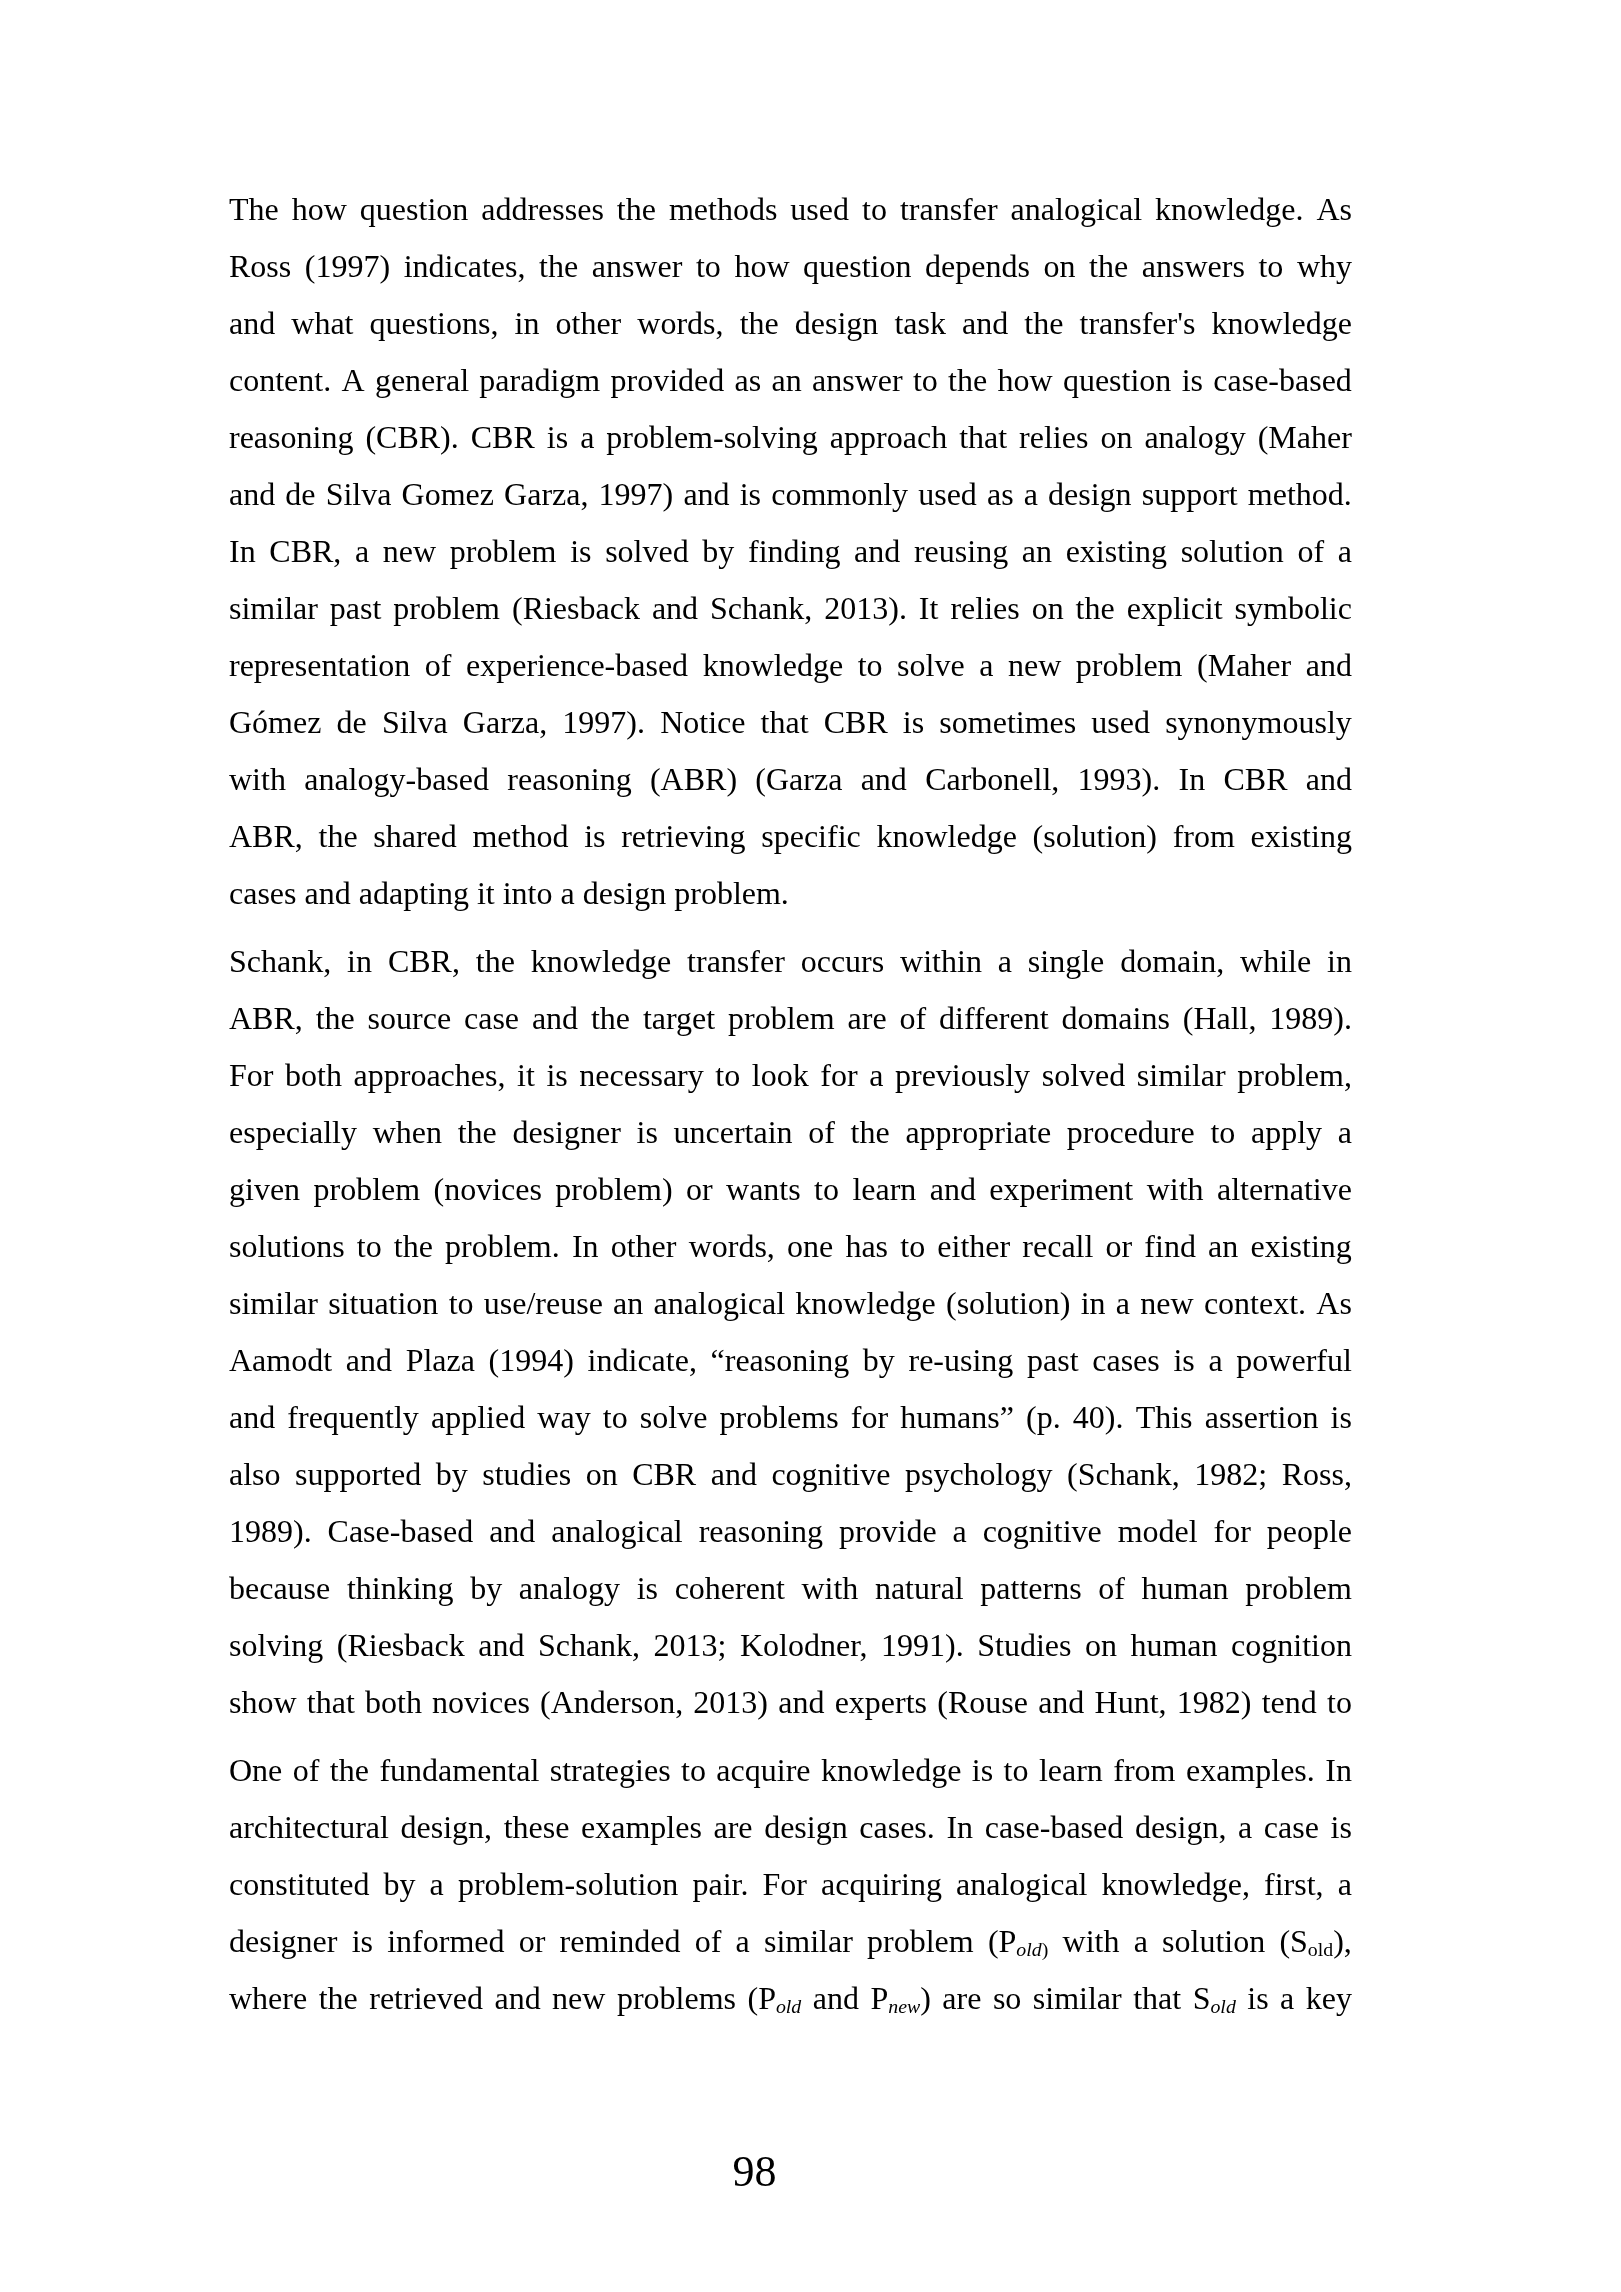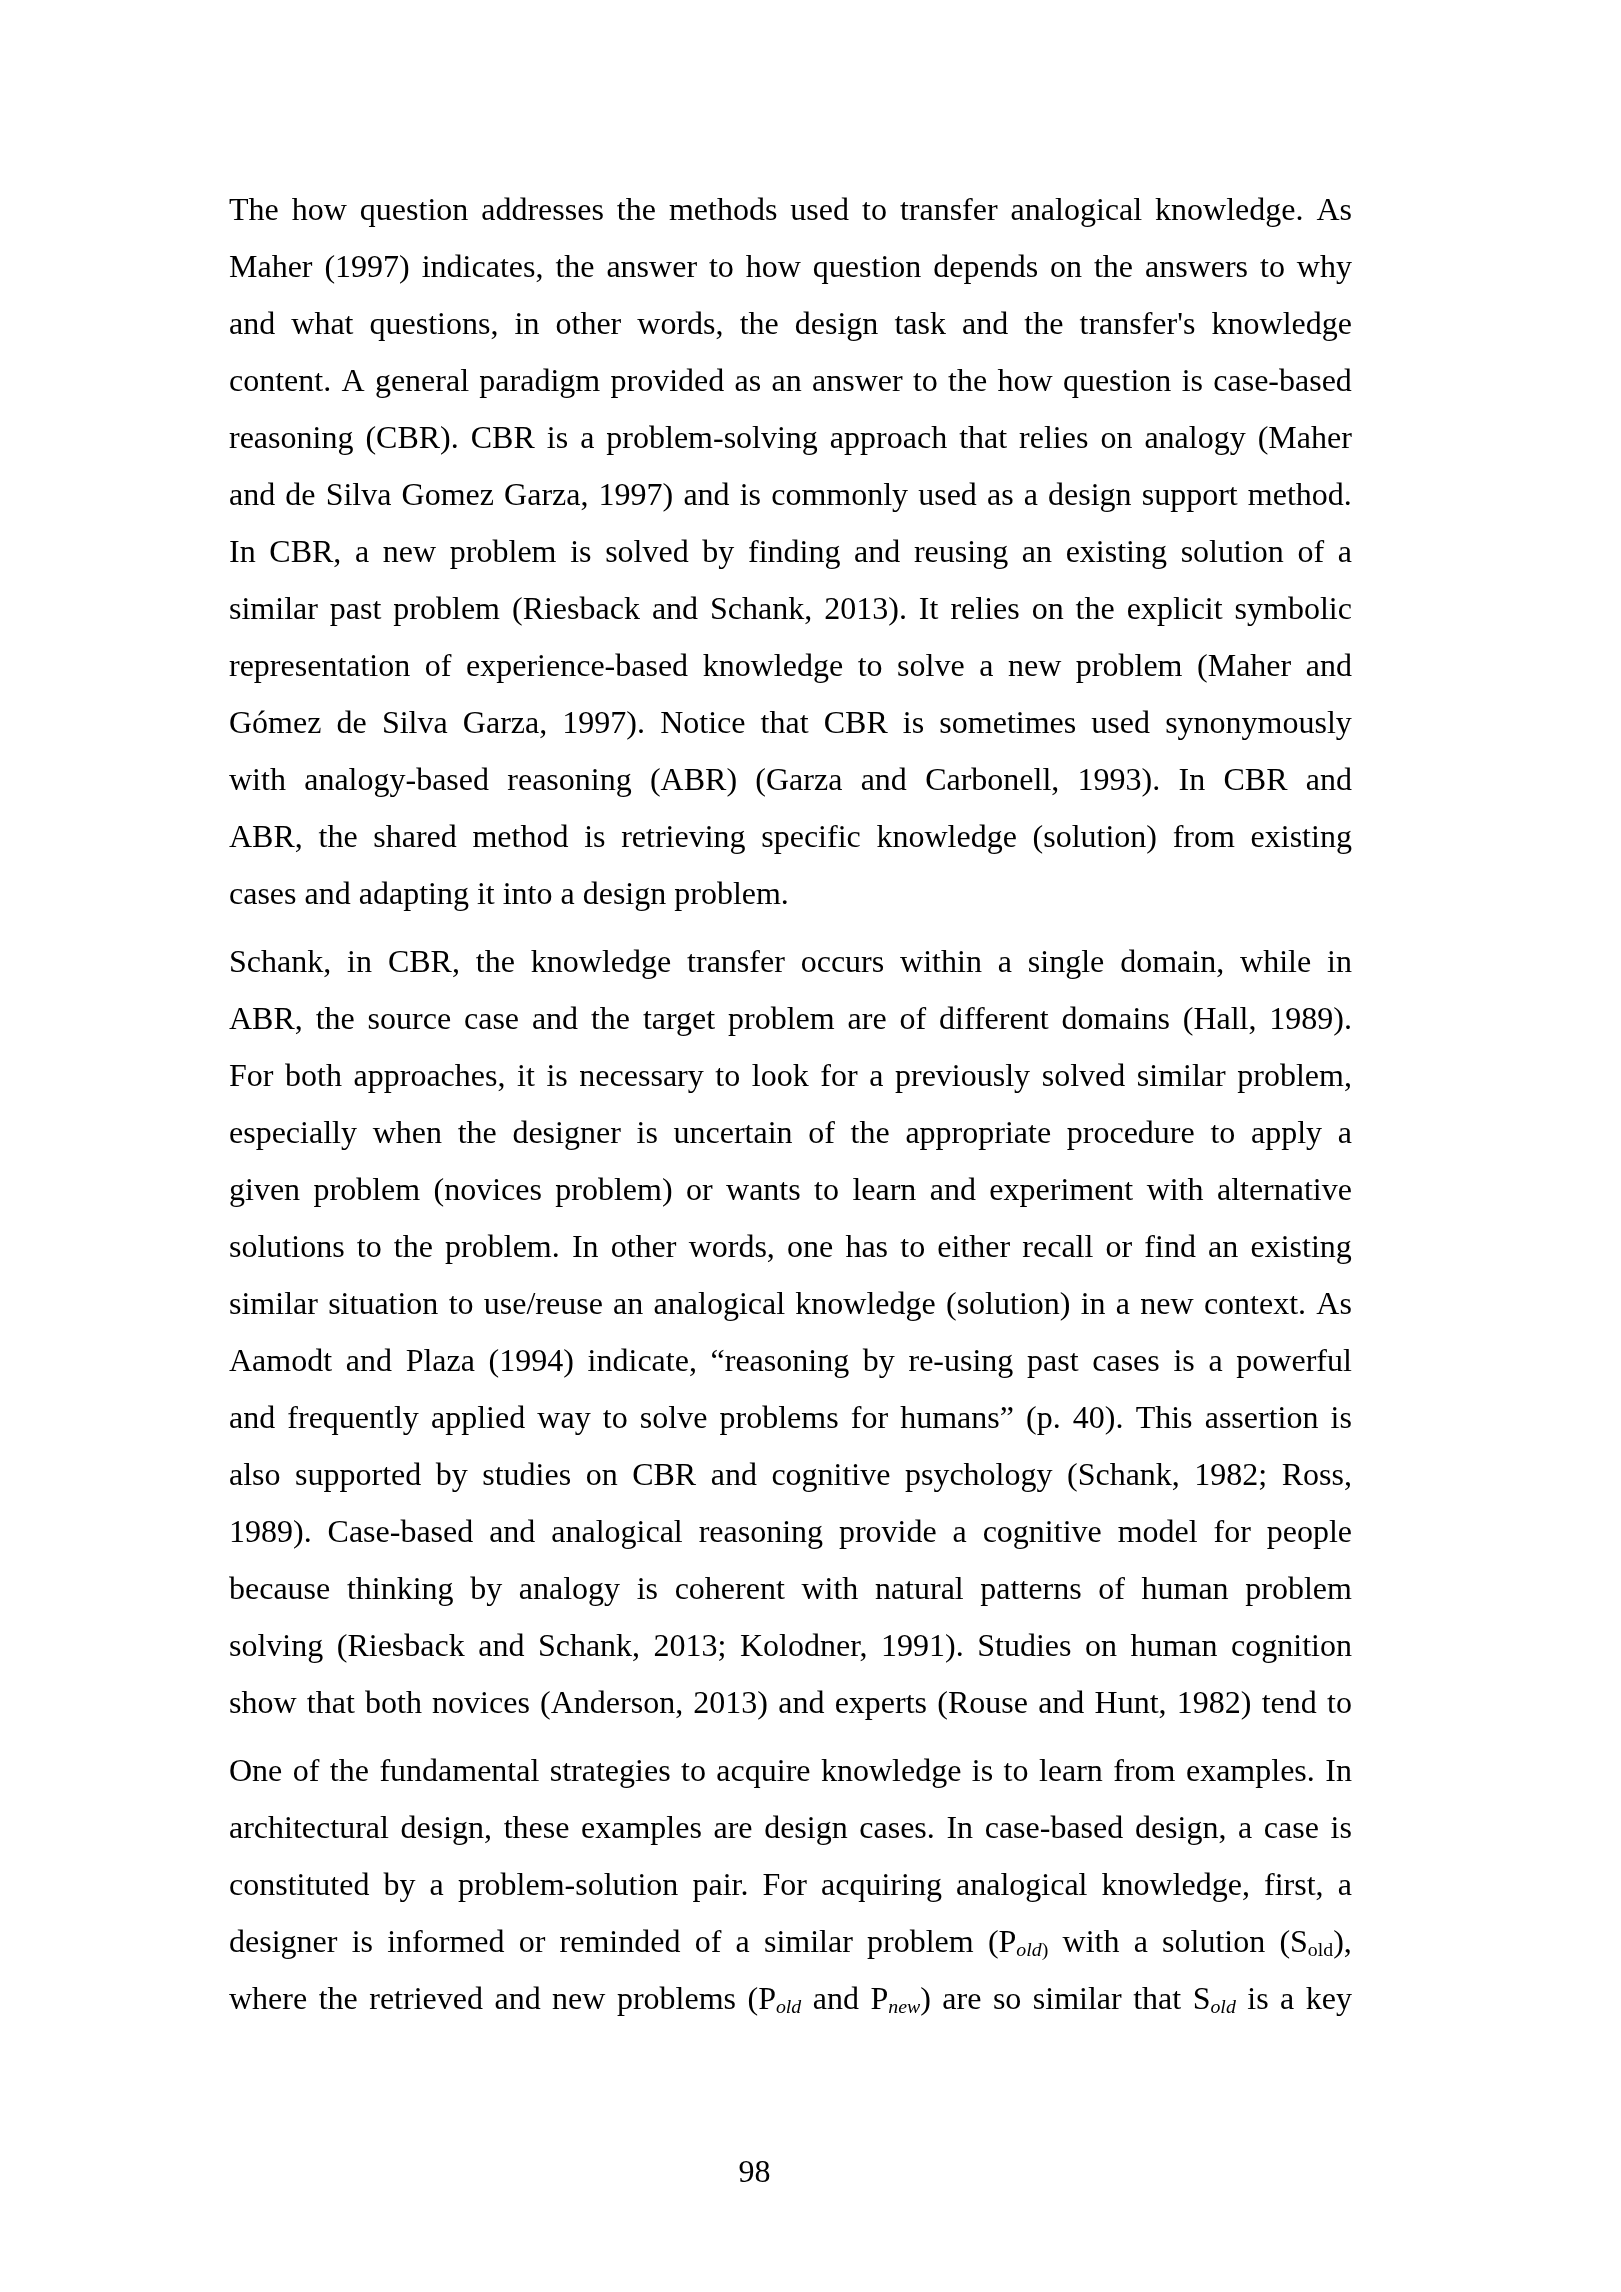--- a/index.html
+++ b/index.html
@@ -17,21 +17,21 @@
   .para + .para{margin-top:10.8px;}
   .line{height:57px;}
   .line.j{display:flex;justify-content:space-between;}
   .line.j .w{flex:0 0 auto;white-space:pre;}
   .line.plain{white-space:pre;text-align:left;}
   .i{}
   .sub{font-size:0.62em;vertical-align:-0.18em;}
   .isub{font-style:italic;font-size:0.62em;vertical-align:-0.18em;}
   .page-number{
     position:absolute;left:193px;top:2143px;width:1123px;
-    font-size:32px;line-height:57px;text-align:center;
+    font-size:44px;line-height:57px;text-align:center;
   }
 </style>
 </head>
 <body>
 
 <div class="page">
   <div class="content">
       <div class="para">
         <div class="line j">
           <span class="w"><span>The</span></span>
@@ -41,21 +41,21 @@
           <span class="w"><span>the</span></span>
           <span class="w"><span>methods</span></span>
           <span class="w"><span>used</span></span>
           <span class="w"><span>to</span></span>
           <span class="w"><span>transfer</span></span>
           <span class="w"><span>analogical</span></span>
           <span class="w"><span>knowledge.</span></span>
           <span class="w"><span>As</span></span>
         </div>
         <div class="line j">
-          <span class="w"><span>Maher</span></span>
+          <span class="w"><span>Ross</span></span>
           <span class="w"><span>(1997)</span></span>
           <span class="w"><span>indicates,</span></span>
           <span class="w"><span>the</span></span>
           <span class="w"><span>answer</span></span>
           <span class="w"><span>to</span></span>
           <span class="w"><span class="i">how</span></span>
           <span class="w"><span>question</span></span>
           <span class="w"><span>depends</span></span>
           <span class="w"><span>on</span></span>
           <span class="w"><span>the</span></span>

